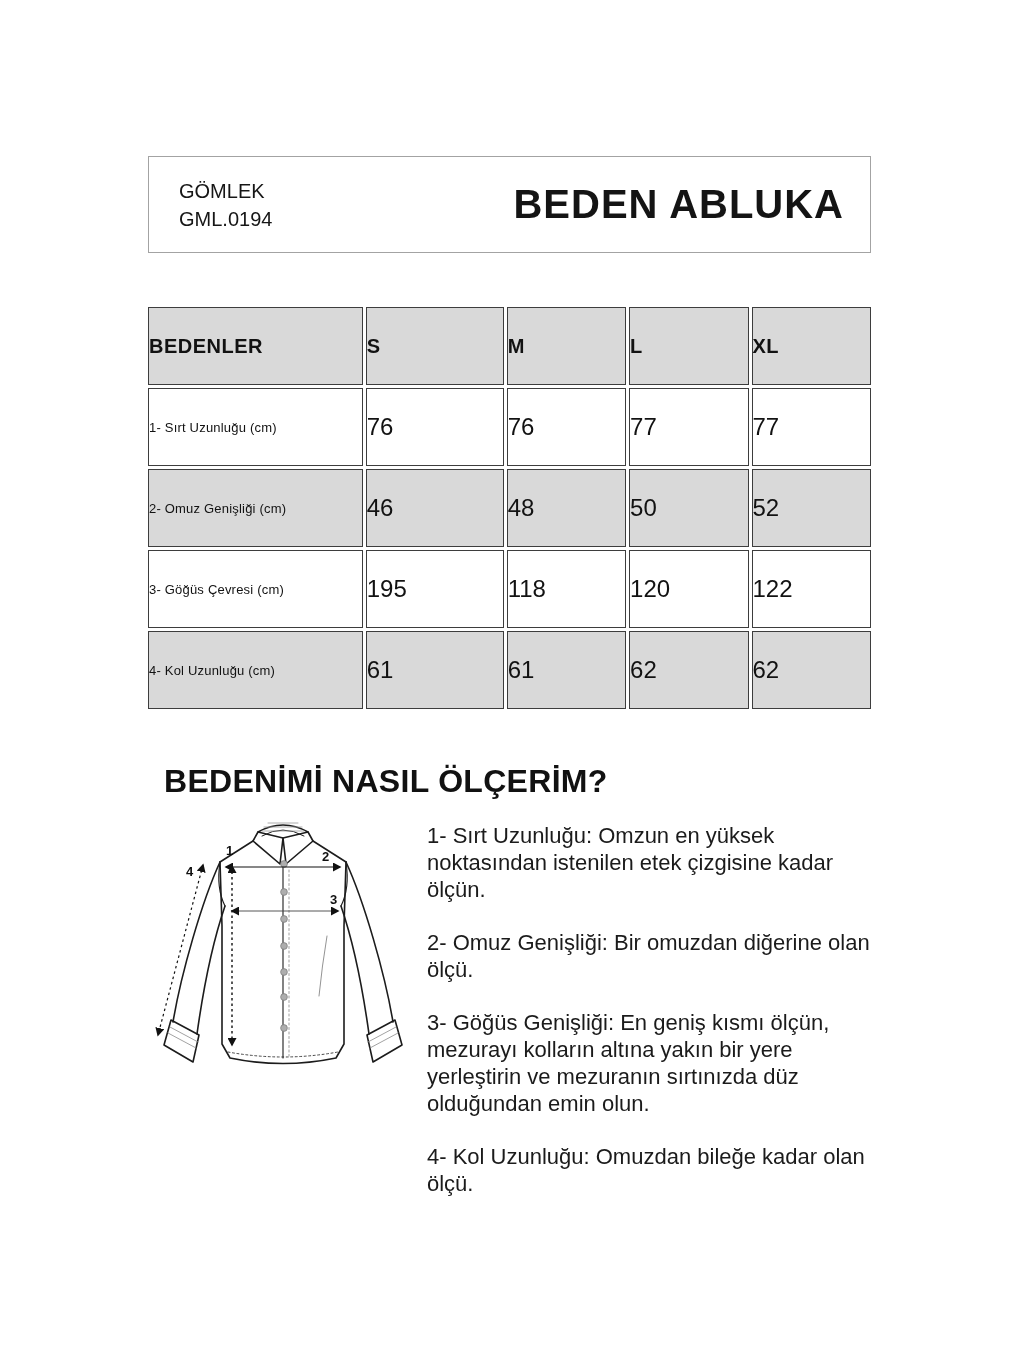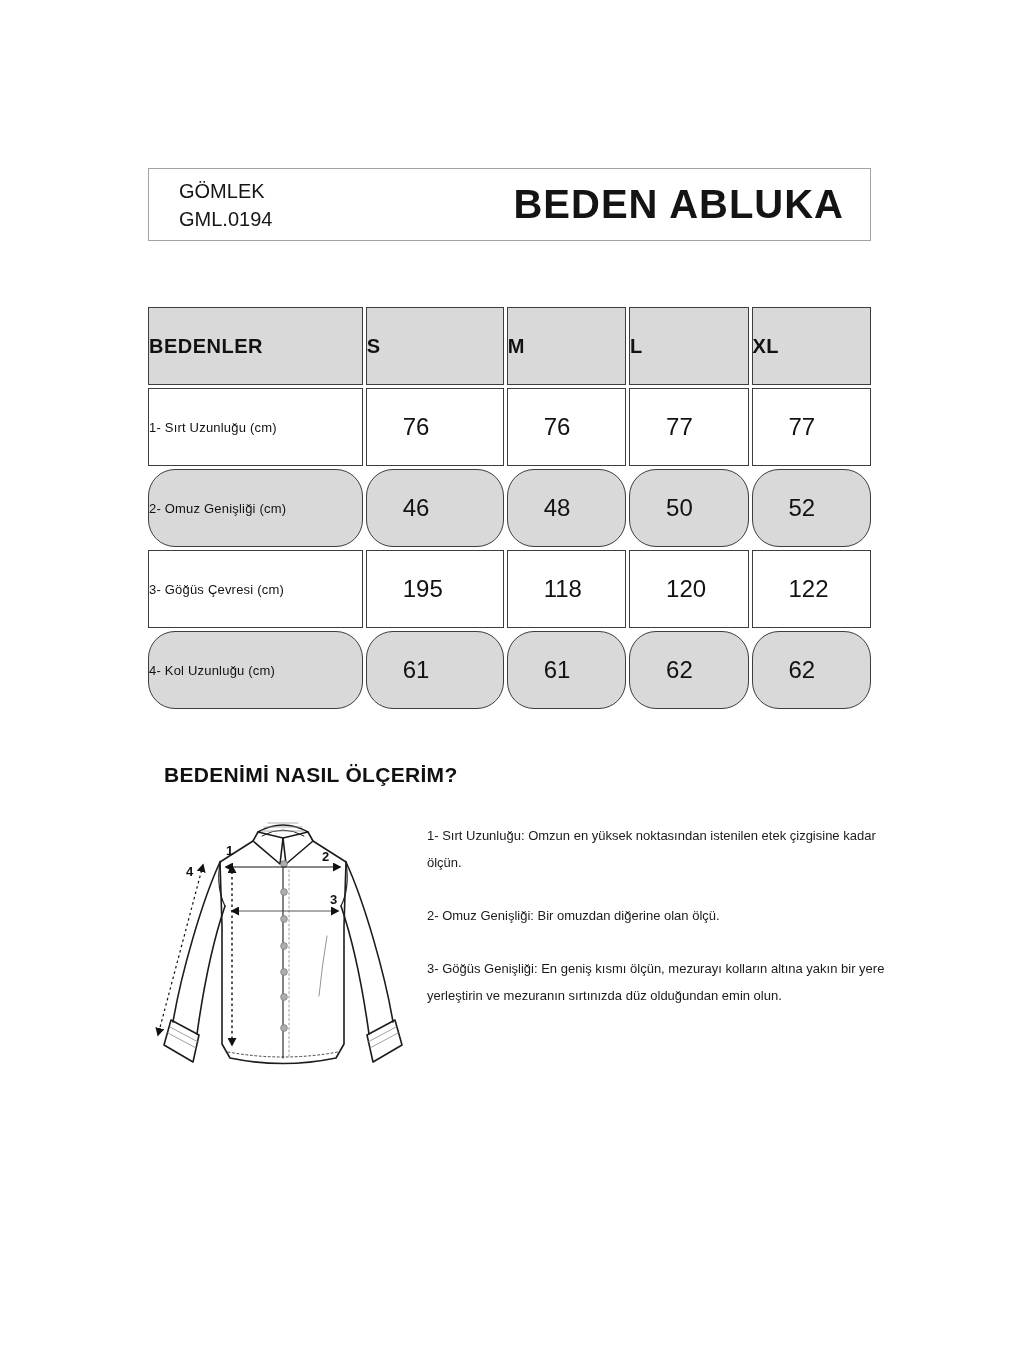--- a/index.html
+++ b/index.html
@@ -6,46 +6,46 @@
   html,body { background:#ffffff; }
   body { font-family:"Liberation Sans", sans-serif; color:var(--text-color,#121212); }
   .page { position:relative; width:1020px; height:1360px; margin:0 auto; background:#fff; overflow:hidden; }
 
   
   .brand-row { position:absolute; left:148px; top:112px; width:724px; display:flex; align-items:center; }
   .logo { font-size:40px; font-weight:900; font-style:italic; letter-spacing:3px; color:#0a0a0a; white-space:nowrap; transform:scaleY(0.92); }
   .rule { flex:1; height:3px; background:var(--rule-color,#8a8a8a); margin-left:14px; margin-top:2px; }
 
   
-  .title-box { position:absolute; left:148px; top:168px; width:723px; height:73px;
+  .title-box { position:absolute; left:148px; top:156px; width:723px; height:97px;
                border:1px solid var(--box-border,#a3a3a3); display:flex; align-items:center; background:#fff; }
   .product { margin-left:30px; font-size:20px; line-height:28px; color:#161616; }
   .doc-title { margin-left:auto; margin-right:26px; font-size:40px; font-weight:bold; letter-spacing:1px; color:#141414; transform:scaleY(1.02); }
 
   
   .size-table { position:absolute; left:145px; top:304px; width:729px;
                 border-collapse:separate; border-spacing:3px; table-layout:fixed; }
   .size-table th, .size-table td { border:1px solid var(--table-border,#3d3d3d); text-align:left; vertical-align:middle; height:78px; background:#fff; }
   .size-table th { background:var(--shaded-bg,#d9d9d9); font-size:20px; font-weight:bold; letter-spacing:0.5px; }
   .size-table col.c-label { width:30.2%; }
   .size-table col.c-s { width:19.4%; }
   .size-table col.c-m { width:16.8%; }
   .size-table col.c-l { width:16.8%; }
   .size-table col.c-xl { width:16.8%; }
   .size-table td.label { font-size:13px; letter-spacing:0.2px; }
-  .size-table td.val { font-size:24px;padding-left:36px; }
-  .size-table tr.shaded td { background:var(--shaded-bg,#d9d9d9);border-radius:27px; }
+  .size-table td.val { font-size:24px; }
+  .size-table tr.shaded td { background:var(--shaded-bg,#d9d9d9); }
 
   
-  .measure-heading { position:absolute; left:164px; top:763px; font-size:21px; font-weight:800; letter-spacing:0.3px; color:#111; }
+  .measure-heading { position:absolute; left:164px; top:763px; font-size:32px; font-weight:800; letter-spacing:0.3px; color:#111; }
   .diagram { position:absolute; left:150px; top:806px; width:272px; height:290px; }
   .diagram svg { display:block; }
   .diagram text { font-size:13px; font-weight:bold; fill:#111; font-family:"Liberation Sans", sans-serif; }
 
-  .instructions { position:absolute; left:427px; top:822px; width:460px; font-size:13px; line-height:27px; color:#1b1b1b; }
+  .instructions { position:absolute; left:427px; top:822px; width:460px; font-size:22px; line-height:27px; color:#1b1b1b; }
   .instructions p { margin-bottom:26px; }
 </style>
 </head>
 <body>
 
 <div class="page">
 
 
   <section class="title-box">
     <div class="product">
@@ -170,15 +170,16 @@
       <text x="172" y="55">2</text>
       <text x="180" y="98">3</text>
       <text x="36" y="70">4</text>
     </svg>
   </div>
 
   <div class="instructions">
     <p>1- Sırt Uzunluğu: Omzun en yüksek noktasından istenilen etek çizgisine kadar ölçün.</p>
     <p>2- Omuz Genişliği: Bir omuzdan diğerine olan ölçü.</p>
     <p>3- Göğüs Genişliği: En geniş kısmı ölçün, mezurayı kolların altına yakın bir yere yerleştirin ve mezuranın sırtınızda düz olduğundan emin olun.</p>
+    <p>4- Kol Uzunluğu: Omuzdan bileğe kadar olan ölçü.</p>
   </div>
 
 </div>
 
 </body></html>

